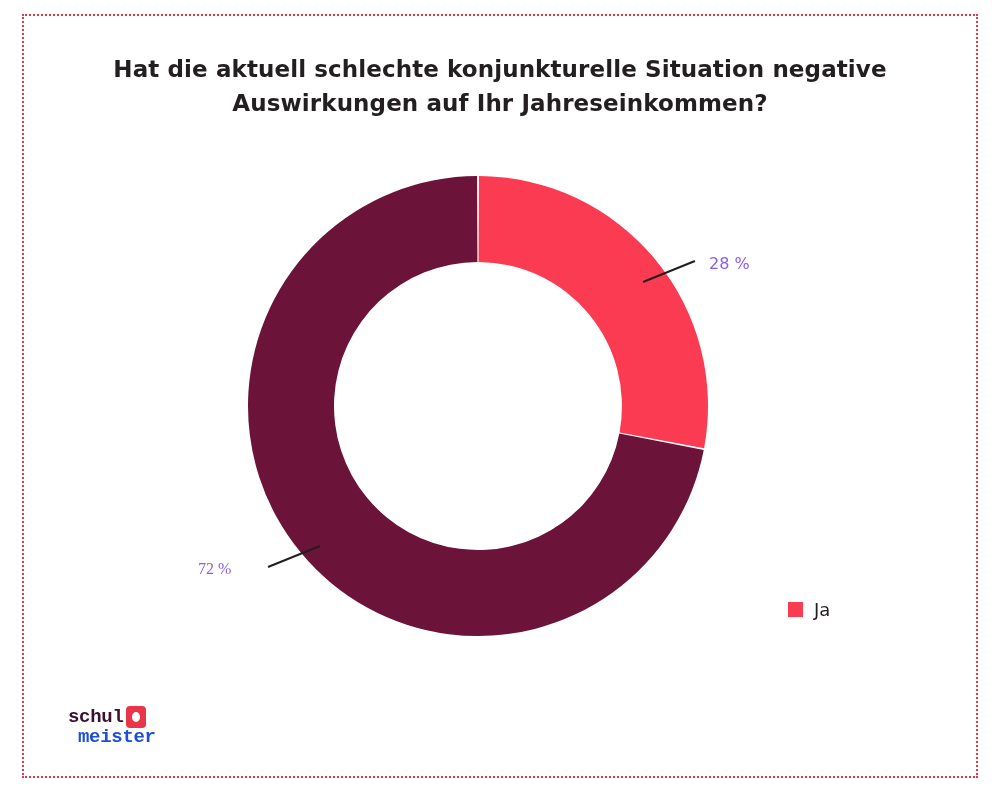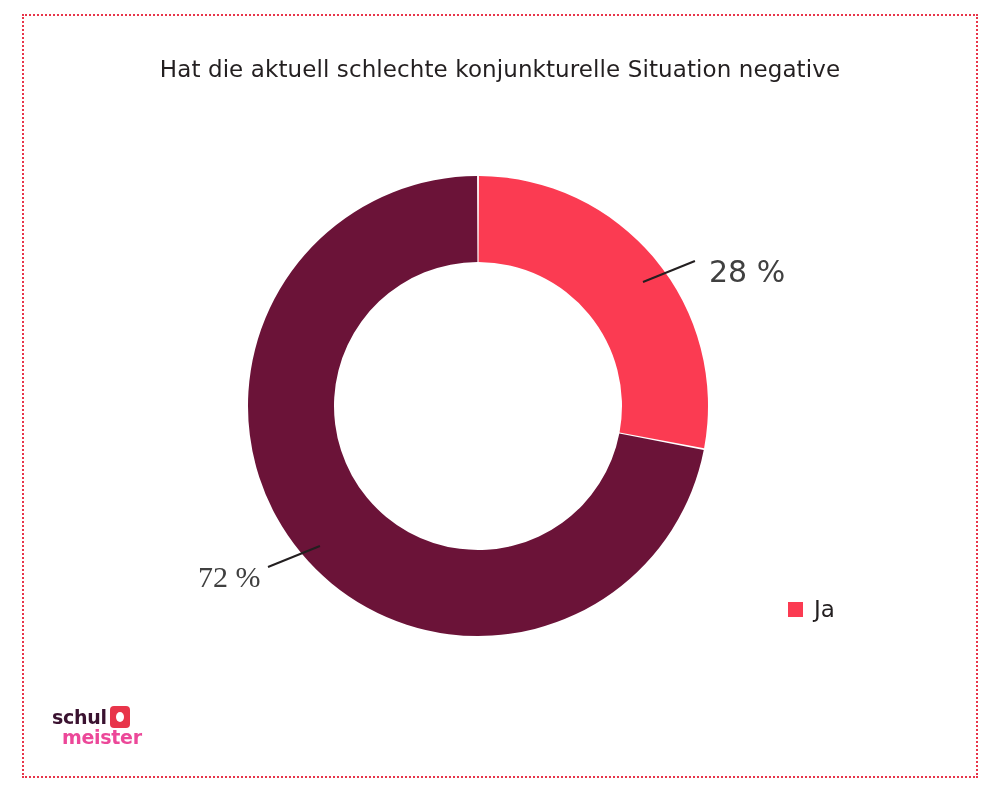--- a/index.html
+++ b/index.html
@@ -31,41 +31,41 @@
   }
   #chart-title {
     position: absolute;
     left: 90px;
     top: 52px;
     width: 820px;
     text-align: center;
     font-size: 23px;
     line-height: 34px;
     color: #231f20;
-    font-weight: 400;
+    font-weight: 700;
     letter-spacing: 0.1px;
   }
   #donut-wrap {
     position: absolute;
     left: 232px;
     top: 160px;
     width: 492px;
     height: 492px;
   }
   #donut {
     position: absolute;
     left: 0;
     top: 0;
     width: 492px;
     height: 492px;
   }
   .pct-label {
     position: absolute;
-    font-size: 30px;
-    color: #404040;
+    font-size: 16px;
+    color: #8b5cf6;
     white-space: nowrap;
   }
   #pct-ja {
     left: 709px;
     top: 254px;
   }
   #pct-nein {
     left: 198px;
     top: 560px;
     font-family: Liberation Serif, serif;
@@ -99,47 +99,48 @@
     align-items: center;
     height: 34px;
   }
   .legend-swatch {
     width: 15px;
     height: 15px;
     margin-right: 11px;
     flex: 0 0 auto;
   }
   .legend-label {
-    font-size: 23px;
+    font-size: 18px;
     color: #231f20;
     line-height: 23px;
   }
   #logo {
     position: absolute;
-    left: 52px;
+    left: 68px;
     top: 706px;
     width: 130px;
     height: 52px;
+    font-family: Liberation Mono, monospace;
   }
   #logo-text1 {
     position: absolute;
     left: 0;
     top: 0;
     font-size: 19px;
     font-weight: 600;
     color: #3a1230;
     letter-spacing: -0.3px;
   }
   #logo-text2 {
     position: absolute;
     left: 10px;
     top: 20px;
     font-size: 19px;
     font-weight: 600;
-    color: #ec4899;
+    color: #1d4ed8;
     letter-spacing: -0.3px;
   }
   #logo-mark {
     position: absolute;
     left: 58px;
     top: 0px;
     width: 20px;
     height: 22px;
     background: #e8354a;
     border-radius: 4px 4px 4px 4px;
@@ -157,20 +158,21 @@
 </style>
 </head>
 <body>
 
 <div id="page">
 
   <div id="frame"></div>
 
   <div id="chart-title">
     <div>Hat die aktuell schlechte konjunkturelle Situation negative</div>
+    <div>Auswirkungen auf Ihr Jahreseinkommen?</div>
   </div>
 
   <div id="donut-wrap">
     <svg id="donut" viewBox="0 0 492 492">
 
       <g transform="translate(246,246)">
         <path fill="#6b1338" d="M 225.75 44.00 A 230 230 0 1 1 -0.92 -230.00 L -0.58 -144.00 A 144 144 0 1 0 141.34 27.55 Z"></path>
         <path fill="#fb3b52" d="M 0.92 -230.00 A 230 230 0 0 1 226.10 42.19 L 141.56 26.42 A 144 144 0 0 0 0.58 -144.00 Z"></path>
       </g>
     </svg>

